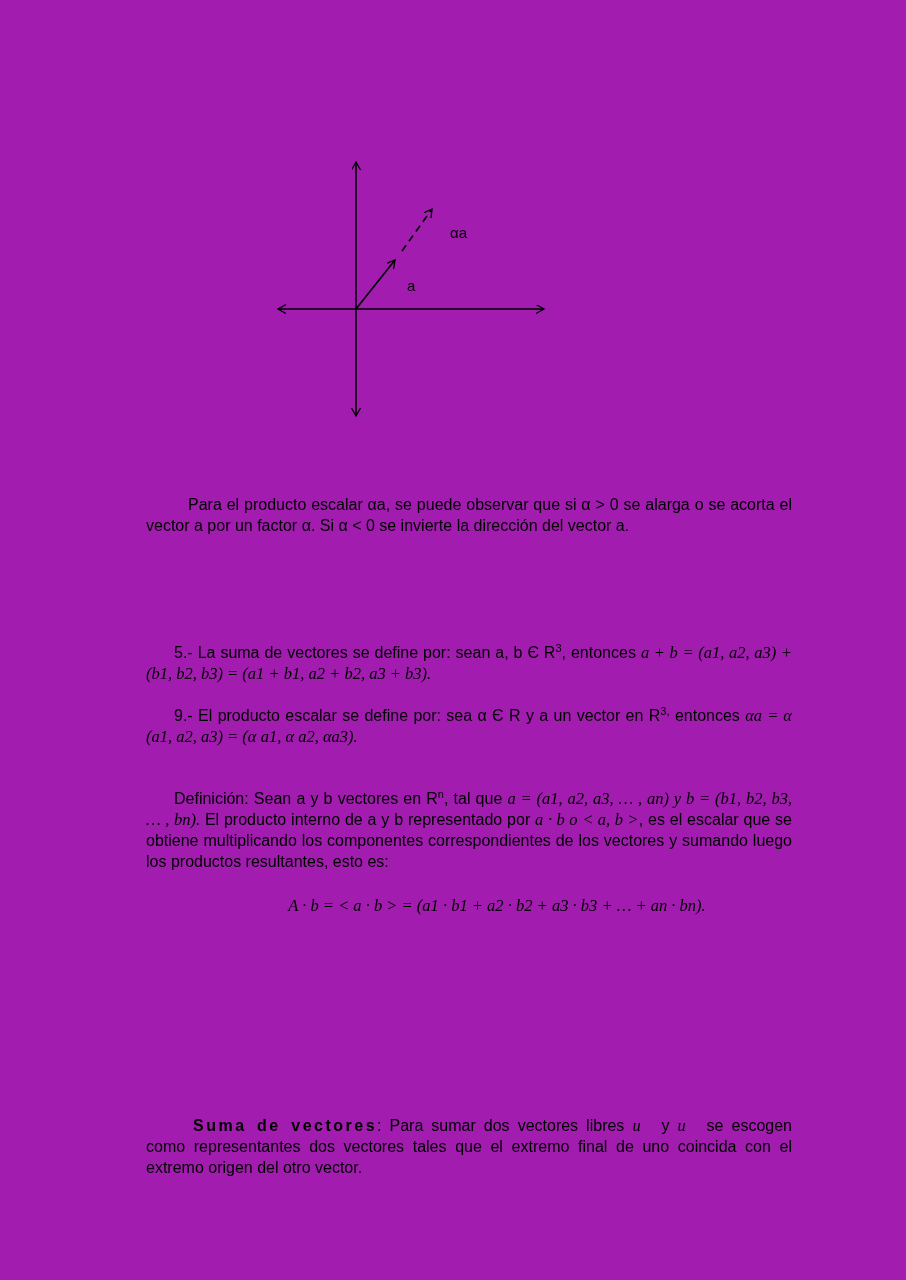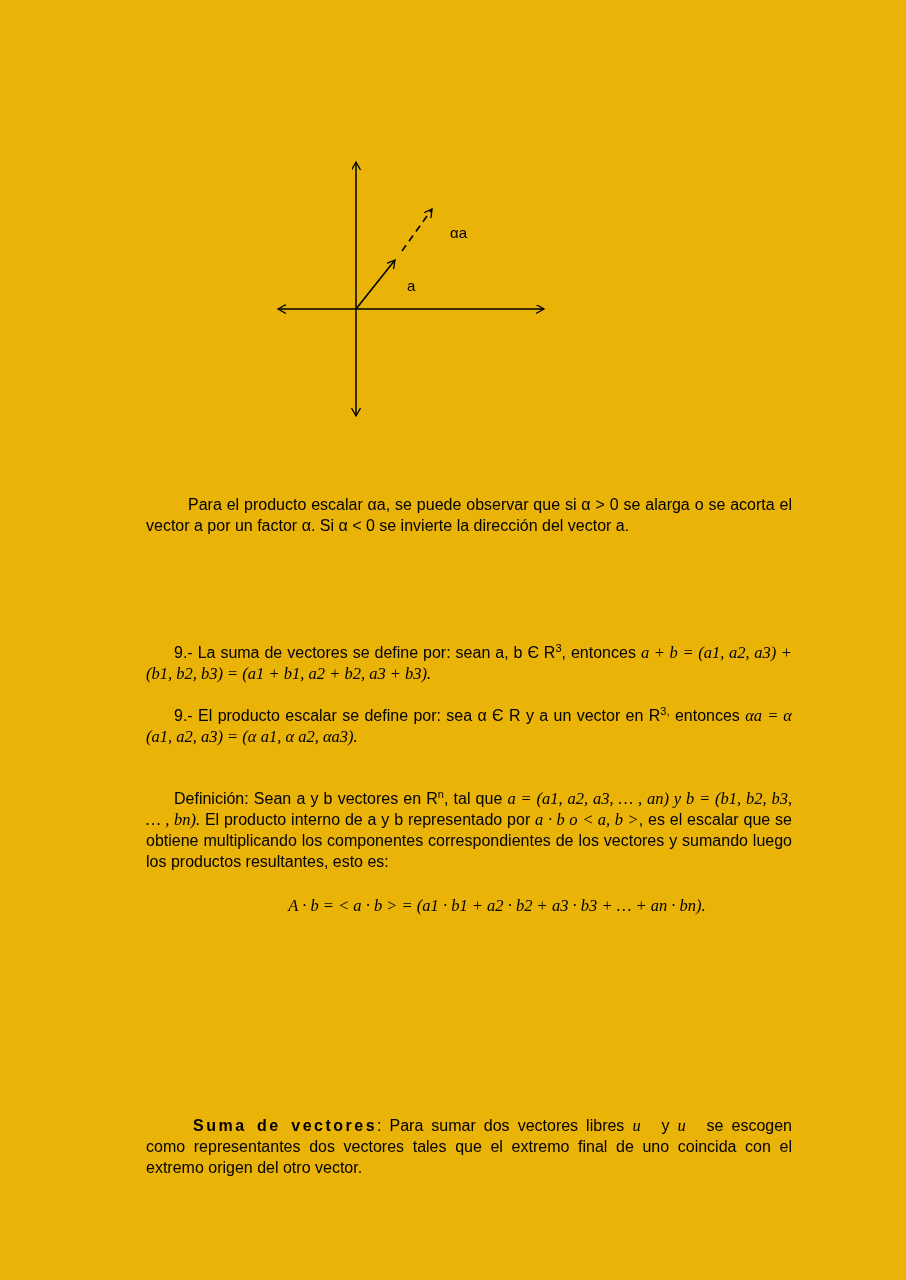--- a/index.html
+++ b/index.html
@@ -1,20 +1,20 @@
 <!DOCTYPE html>
 <html><head>
 <meta charset="utf-8">
 <style>
   html, body { margin: 0; padding: 0; background: #ffffff; }
   .page {
     position: relative;
     width: 906px;
     height: 1280px;
-    background: #eab308;
+    background: #a21caf;
     color: #000000;
     font-family: "Liberation Sans", sans-serif;
     overflow: hidden;
   }
   .diagram {
     position: absolute;
     left: 258px;
     top: 145px;
     width: 300px;
     height: 285px;
@@ -79,21 +79,21 @@
 
     <line x1="144" y1="106" x2="174" y2="64" stroke="#000000" stroke-width="1.6" stroke-dasharray="7 5" marker-end="url(#arrow)"></line>
 
     <text x="192" y="93">αa</text>
     <text x="149" y="146">a</text>
   </svg>
 
   <p class="blk p1">Para el producto escalar αa, se puede observar que si α &gt; 0 se alarga o se acorta el vector a por un factor α. Si α &lt; 0 se invierte la dirección del vector a.</p>
 
 
-  <p class="blk item1"><span>9.- La suma de vectores se define por: sean a, b Є R</span><sup class="sp">3</sup><span>, entonces </span><span class="math">a + b = (a1, a2, a3) + (b1, b2, b3) = (a1 + b1, a2 + b2, a3 + b3).</span></p>
+  <p class="blk item1"><span>5.- La suma de vectores se define por: sean a, b Є R</span><sup class="sp">3</sup><span>, entonces </span><span class="math">a + b = (a1, a2, a3) + (b1, b2, b3) = (a1 + b1, a2 + b2, a3 + b3).</span></p>
 
   <p class="blk item2"><span>9.- El producto escalar se define por: sea α Є R y a un vector en R</span><sup class="sp">3,</sup><span> entonces </span><span class="math">αa = α (a1, a2, a3) = (α a1, α a2, αa3).</span></p>
 
   <p class="blk def"><span>Definición: Sean a y b vectores en R</span><sup class="sp">n</sup><span>, tal que </span><span class="math">a = (a1, a2, a3, … , an) y b =  (b1, b2, b3, … , bn).</span><span> El producto interno de a y b representado por </span><span class="math">a · b o &lt; a, b &gt;</span><span>,  es  el  escalar  que  se  obtiene  multiplicando  los  componentes correspondientes de los vectores y sumando luego los productos resultantes, esto es:</span></p>
 
   <p class="blk equation"><span class="math">A · b = &lt; a · b &gt; =  (a1 · b1 + a2 · b2 + a3 · b3 + … + an · bn).</span></p>
 
 
 
   <p class="blk suma"><span class="bold-spaced">Suma de vectores</span><span>: Para sumar dos vectores libres </span><span class="math">u⃗</span><span> y </span><span class="math">u⃗</span><span> se escogen como representantes dos vectores tales que el extremo final de uno coincida con el extremo origen del otro vector.</span></p>

